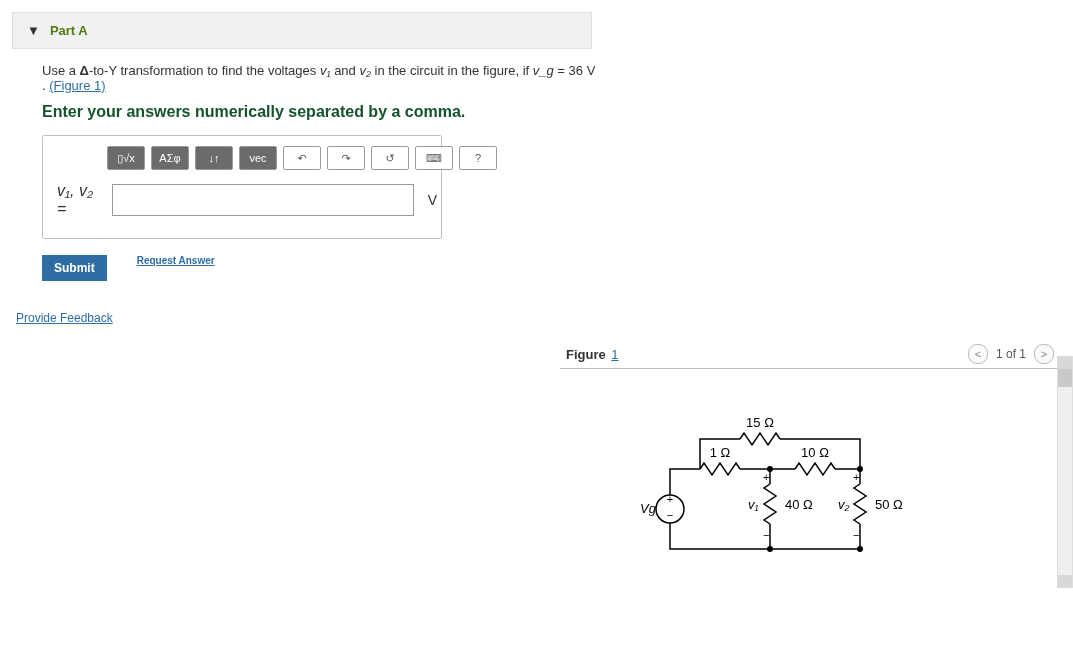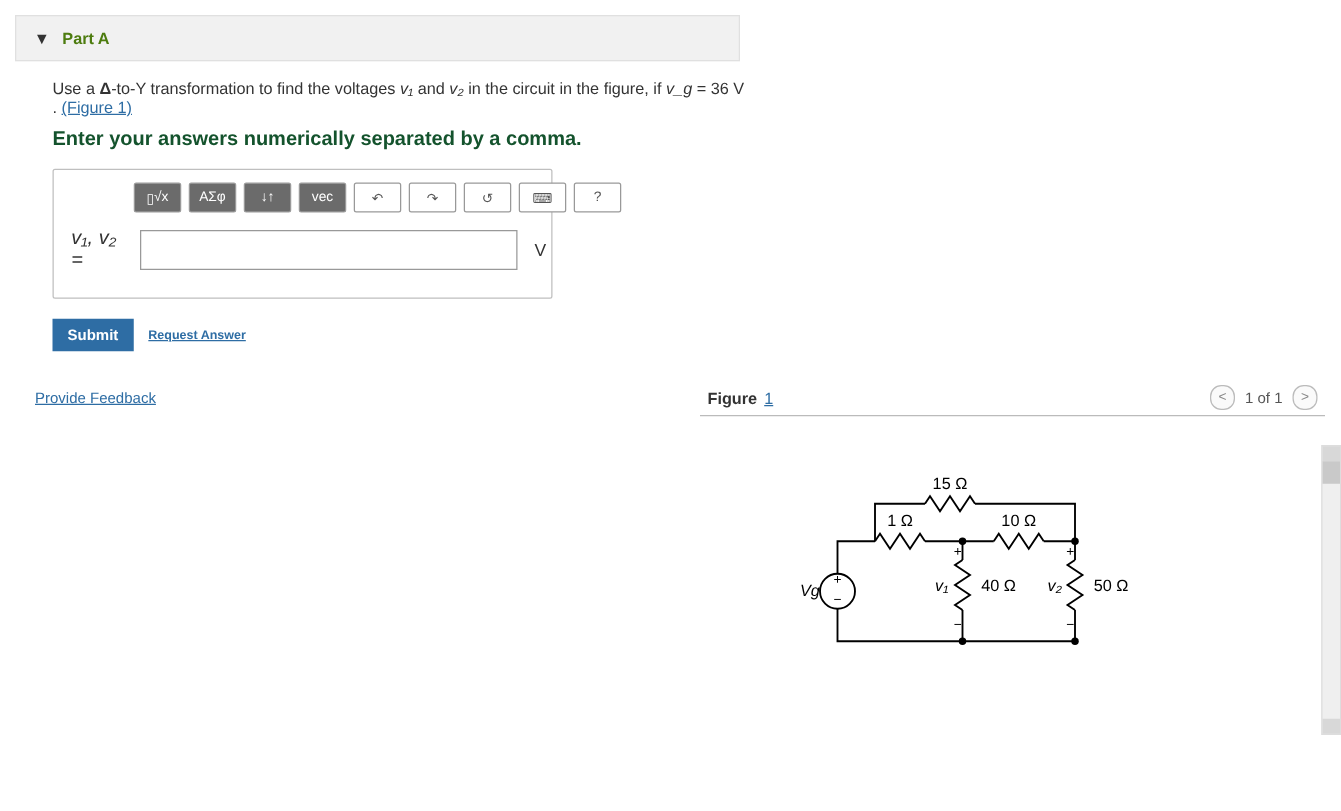--- a/index.html
+++ b/index.html
@@ -11,26 +11,26 @@
   .question{margin:0 0 10px 42px;font-size:13px;width:560px}
   .instruction{margin:0 0 14px 42px;font-weight:bold;font-size:16px;color:#14532d}
   .answer-box{margin-left:42px;border:1px solid #bfbfbf;border-radius:2px;width:400px;box-sizing:border-box;padding:10px 4px 20px 4px}
   .toolbar{display:flex;align-items:center;gap:6px;margin:0 0 12px 60px}
   .tool{border:1px solid #999;border-radius:2px;background:#6b6b6b;color:#fff;font-size:11px;height:22px;display:flex;align-items:center;justify-content:center;padding:0 6px;min-width:24px}
   .tool.light{background:#fff;color:#555}
   .answer-row{display:flex;align-items:center;gap:6px;margin-left:10px}
   .answer-row .lbl{font-size:16px;font-style:italic}
   .answer-row input{height:26px;width:300px;border:1px solid #999;padding:2px 4px;font-size:13px}
   .answer-row .unit{font-size:14px;margin-left:8px}
-  .actions{margin:16px 0 0 42px;display:flex;align-items:center;gap:12px}
+  .actions{margin:16px 0 0 42px;display:flex;align-items:flex-start;gap:30px}
   .submit-btn{background:#2e6da4;color:#fff;border:none;padding:6px 12px;font-weight:bold;font-size:12px;cursor:pointer}
   .actions a{font-size:10px;font-weight:bold}
-  .provide{margin:30px 0 0 28px;font-size:12px}
+  .provide{margin:30px 0 0 16px;font-size:12px}
   
-  .fig-panel{position:absolute;left:560px;top:304px;width:500px}
+  .fig-panel{position:absolute;left:560px;top:340px;width:500px}
   .fig-head{display:flex;justify-content:space-between;align-items:center;border-bottom:1px solid #bbb;padding:4px 6px}
   .fig-head .ftitle{font-weight:bold;font-size:13px}
   .fig-head .nav{display:flex;align-items:center;gap:8px;font-size:12px;color:#555}
   .navbtn{width:18px;height:18px;border:1px solid #bbb;border-radius:9px;display:flex;align-items:center;justify-content:center;font-size:11px;color:#888;background:#fafafa}
   .scrollbar{position:absolute;right:0;top:356px;width:14px;height:230px;background:#efefef;border:1px solid #ddd}
   .scrollbar .thumb-up{position:absolute;top:0;left:0;right:0;height:12px;background:#d8d8d8}
   .scrollbar .thumb{position:absolute;top:12px;left:0;right:0;height:18px;background:#c9c9c9}
   .scrollbar .thumb-dn{position:absolute;bottom:0;left:0;right:0;height:12px;background:#d8d8d8}
   .circuit{margin:40px 0 0 70px}
   svg text{font-family:Arial,Helvetica,sans-serif}

